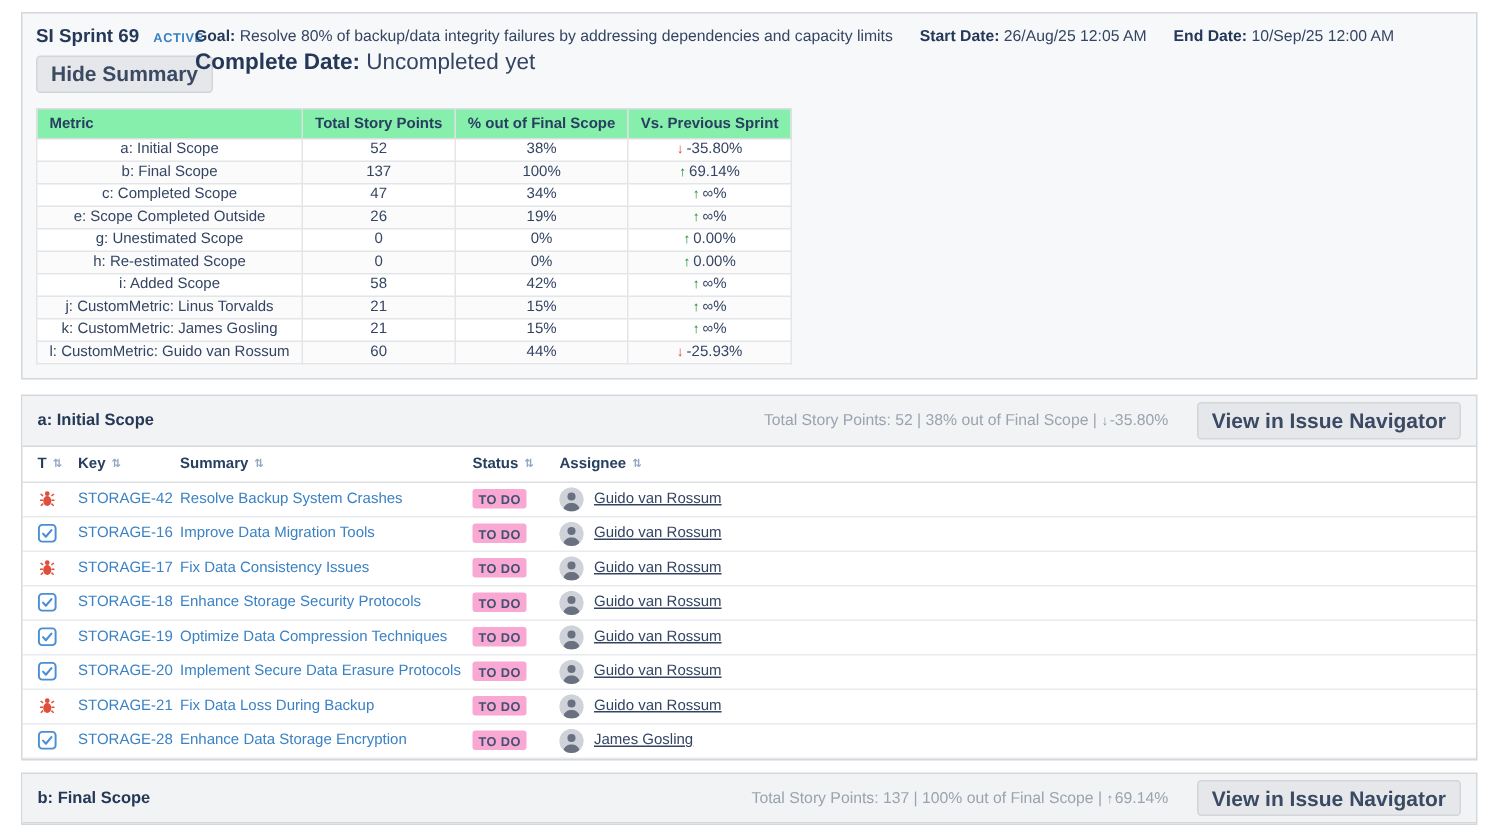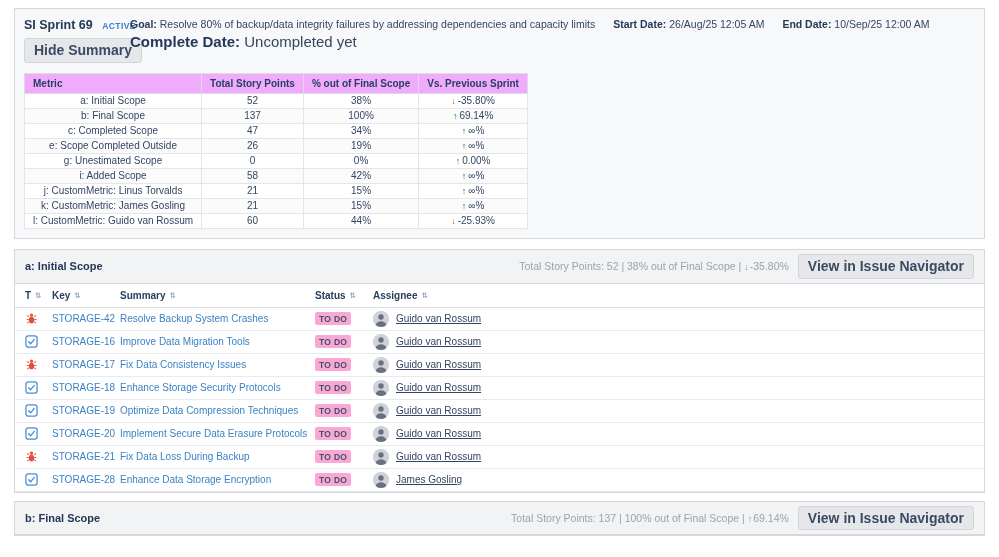--- a/index.html
+++ b/index.html
@@ -28,40 +28,40 @@
   }
   .sp-left .btn{margin-top:4px;}
   .sp-mid{flex:1;padding-left:7px;}
   .sp-line1{display:flex;gap:18px;line-height:16px;font-size:10.5px;white-space:nowrap;}
   .sp-line2{line-height:16px;font-size:15px;margin-top:2px;}
   .lbl{font-weight:bold;color:var(--text-dark);}
   
   table{border-collapse:collapse;}
   .metrics{margin:10px 0 0 0;background:#fff;font-size:10px;}
   .metrics th{
-    background:#f0abfc;border:1px solid #dcdee1;color:#27405f;font-weight:bold;
+    background:#86efac;border:1px solid #dcdee1;color:#27405f;font-weight:bold;
     text-align:left;padding:4px 8px;white-space:nowrap;
   }
   .metrics td{border:1px solid #e3e5e8;padding:1.5px 8px;text-align:center;color:var(--text-body);white-space:nowrap;}
   .metrics tr:nth-child(even) td{background:#fbfbfc;}
   .metrics td.c-metric{min-width:165px;}
   .metrics td.c-pts{min-width:88px;}
   .metrics td.c-pct{min-width:96px;}
   .metrics td.c-vs{min-width:86px;}
   .arr{margin-right:2px;font-size:9px;}
   .arr.up::before{content:"↑";color:var(--up-green);}
   .arr.down::before{content:"↓";color:var(--down-red);}
   
   .panel{border:1px solid var(--panel-border);margin-top:10px;background:#fff;}
   .panel-hd{
     background:#f2f3f4;border-bottom:1px solid var(--panel-border);
     display:flex;align-items:center;justify-content:space-between;padding:4px 10px;min-height:22px;
   }
   .panel-title{font-size:11px;font-weight:bold;color:var(--text-dark);}
-  .panel-hd-right{display:flex;align-items:center;gap:9px;justify-content:flex-end;}
+  .panel-hd-right{display:flex;align-items:center;gap:19px;justify-content:flex-end;}
   .stats{font-size:10.5px;color:var(--text-gray);white-space:nowrap;}
   .arr-g{font-size:9px;margin:0 1px 0 3px;}
   .arr-g.up::before{content:"↑";color:#8c95a3;}
   .arr-g.down::before{content:"↓";color:#8c95a3;}
   
   .issues{width:100%;font-size:10px;table-layout:fixed;}
   .issues th{
     text-align:left;font-weight:bold;color:#27405f;padding:6px 4px;white-space:nowrap;
     border-bottom:1px solid #dcdee1;
   }
@@ -141,20 +141,26 @@
           <td class="c-pct">19%</td>
           <td class="c-vs"><span class="arr up"></span><span>∞%</span></td>
         </tr>
       <tr>
           <td class="c-metric">g: Unestimated Scope</td>
           <td class="c-pts">0</td>
           <td class="c-pct">0%</td>
           <td class="c-vs"><span class="arr up"></span><span>0.00%</span></td>
         </tr>
       <tr>
+          <td class="c-metric">h: Re-estimated Scope</td>
+          <td class="c-pts">0</td>
+          <td class="c-pct">0%</td>
+          <td class="c-vs"><span class="arr up"></span><span>0.00%</span></td>
+        </tr>
+      <tr>
           <td class="c-metric">i: Added Scope</td>
           <td class="c-pts">58</td>
           <td class="c-pct">42%</td>
           <td class="c-vs"><span class="arr up"></span><span>∞%</span></td>
         </tr>
       <tr>
           <td class="c-metric">j: CustomMetric: Linus Torvalds</td>
           <td class="c-pts">21</td>
           <td class="c-pct">15%</td>
           <td class="c-vs"><span class="arr up"></span><span>∞%</span></td>

